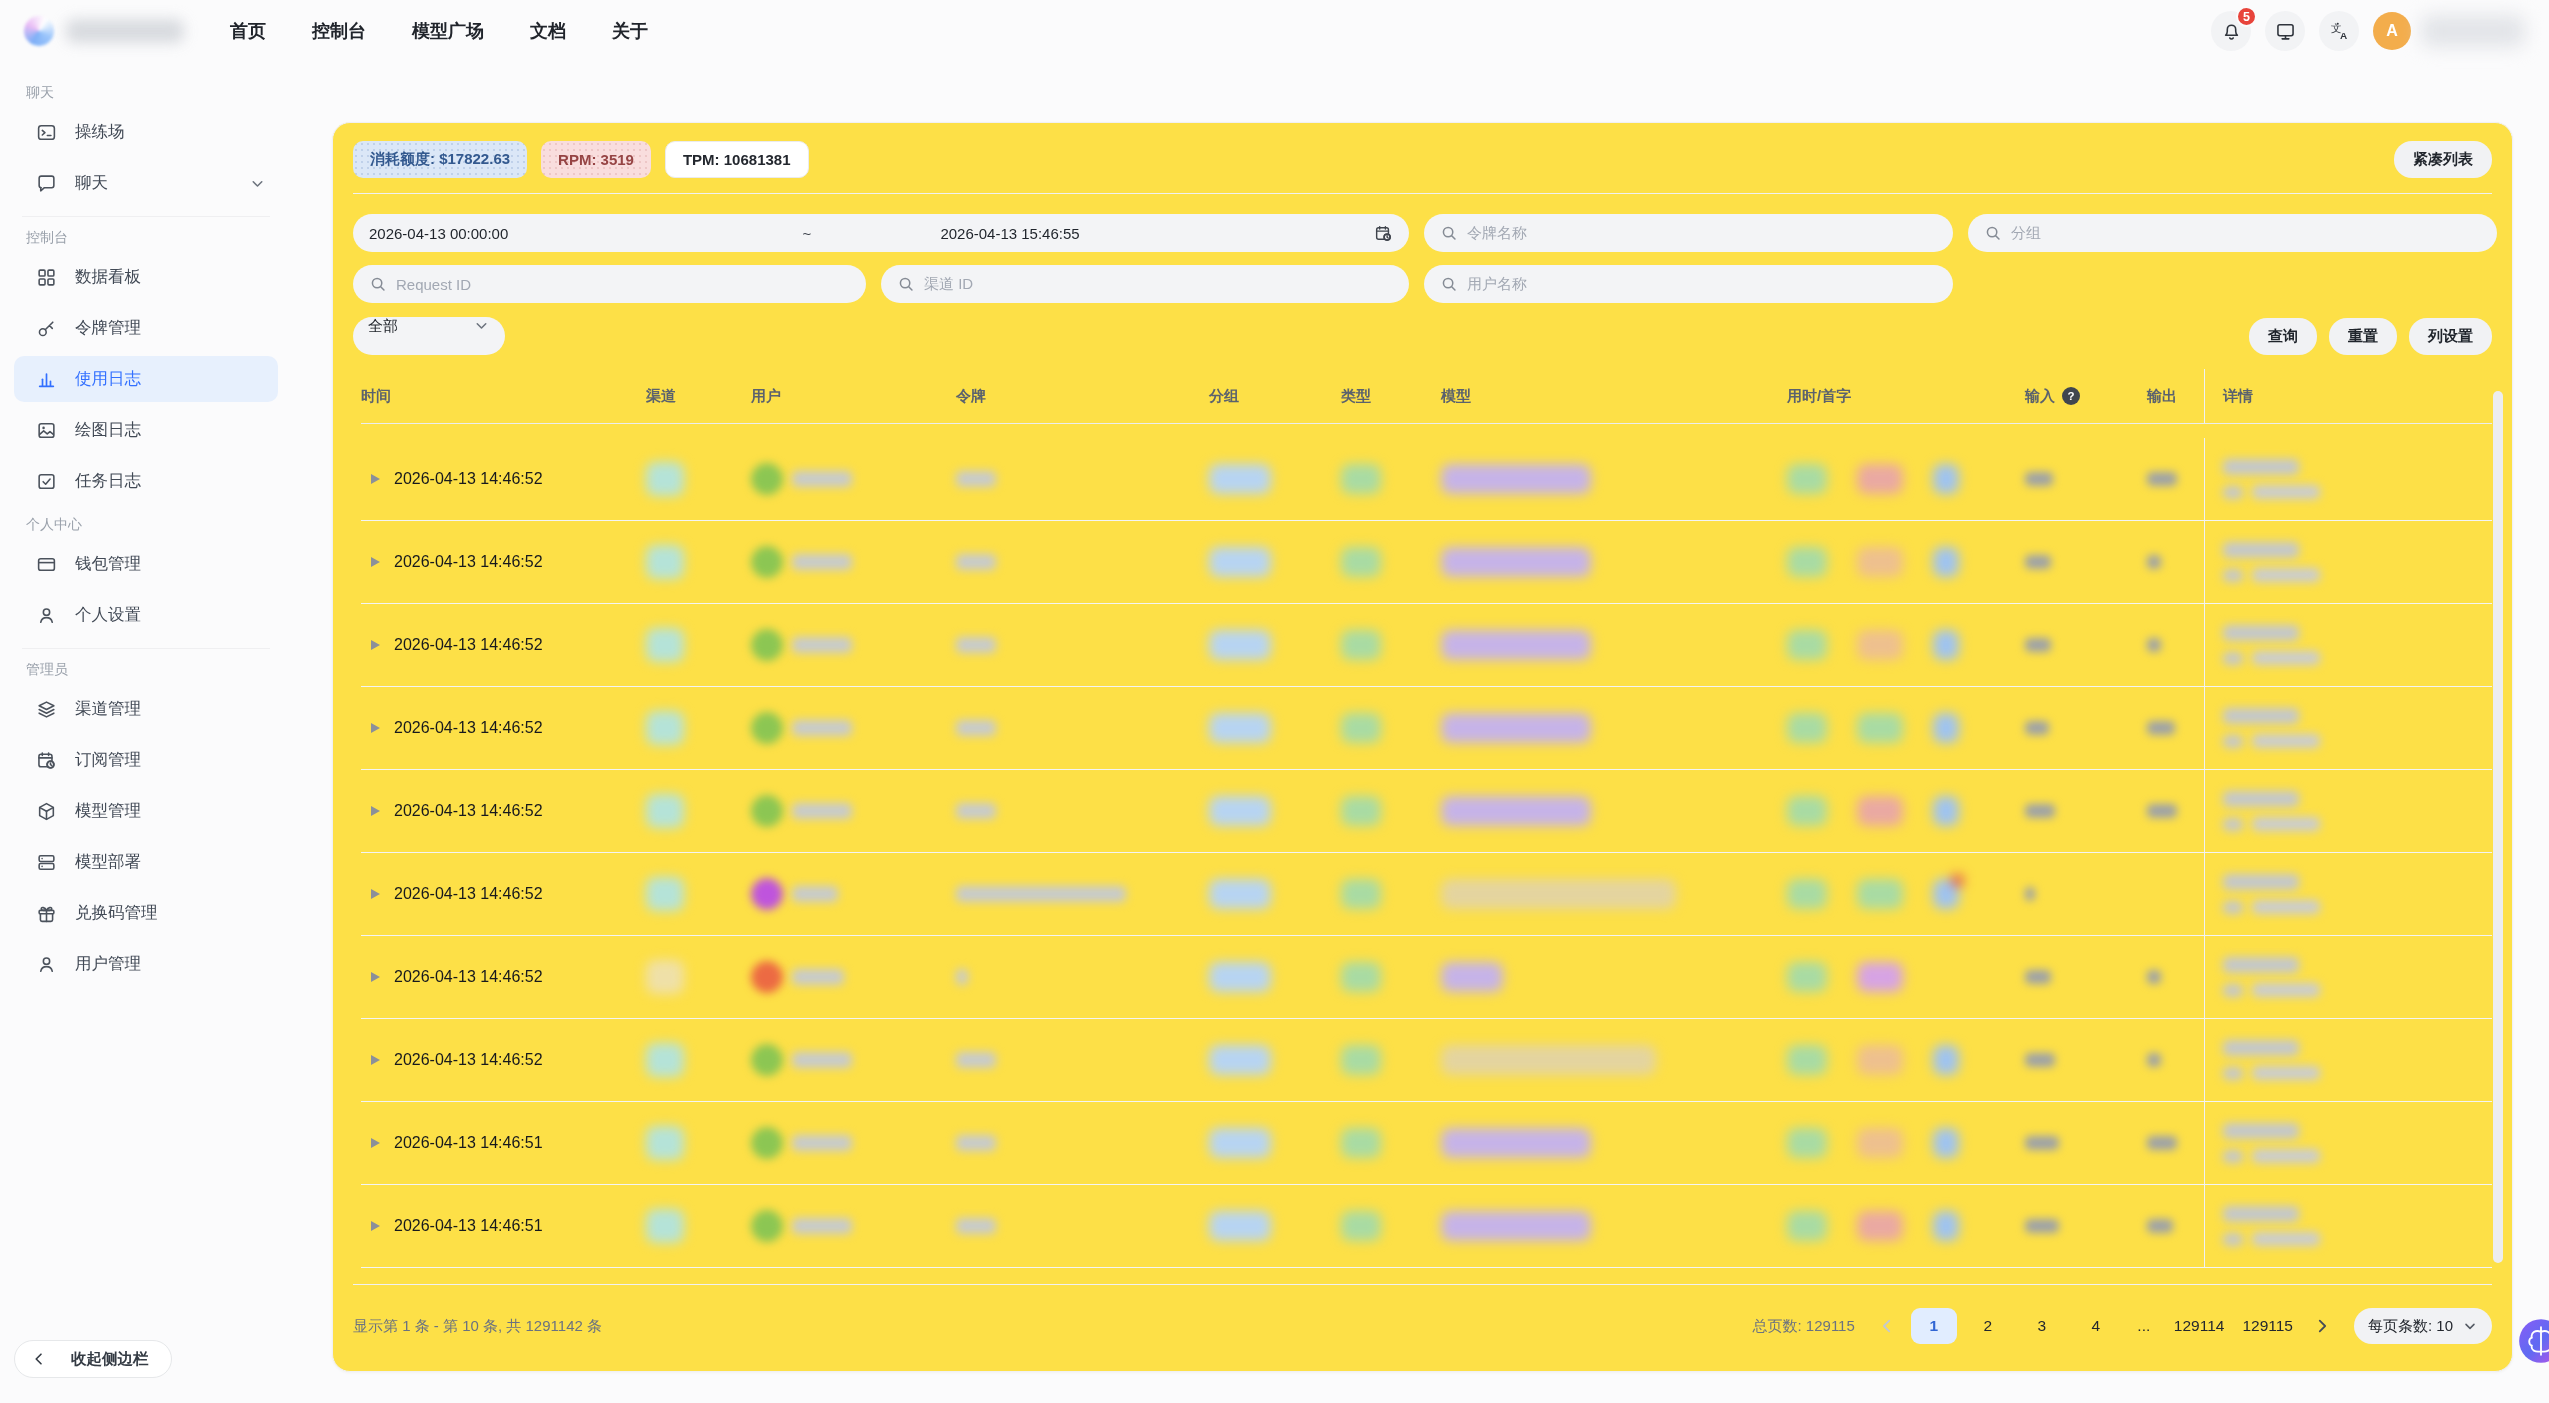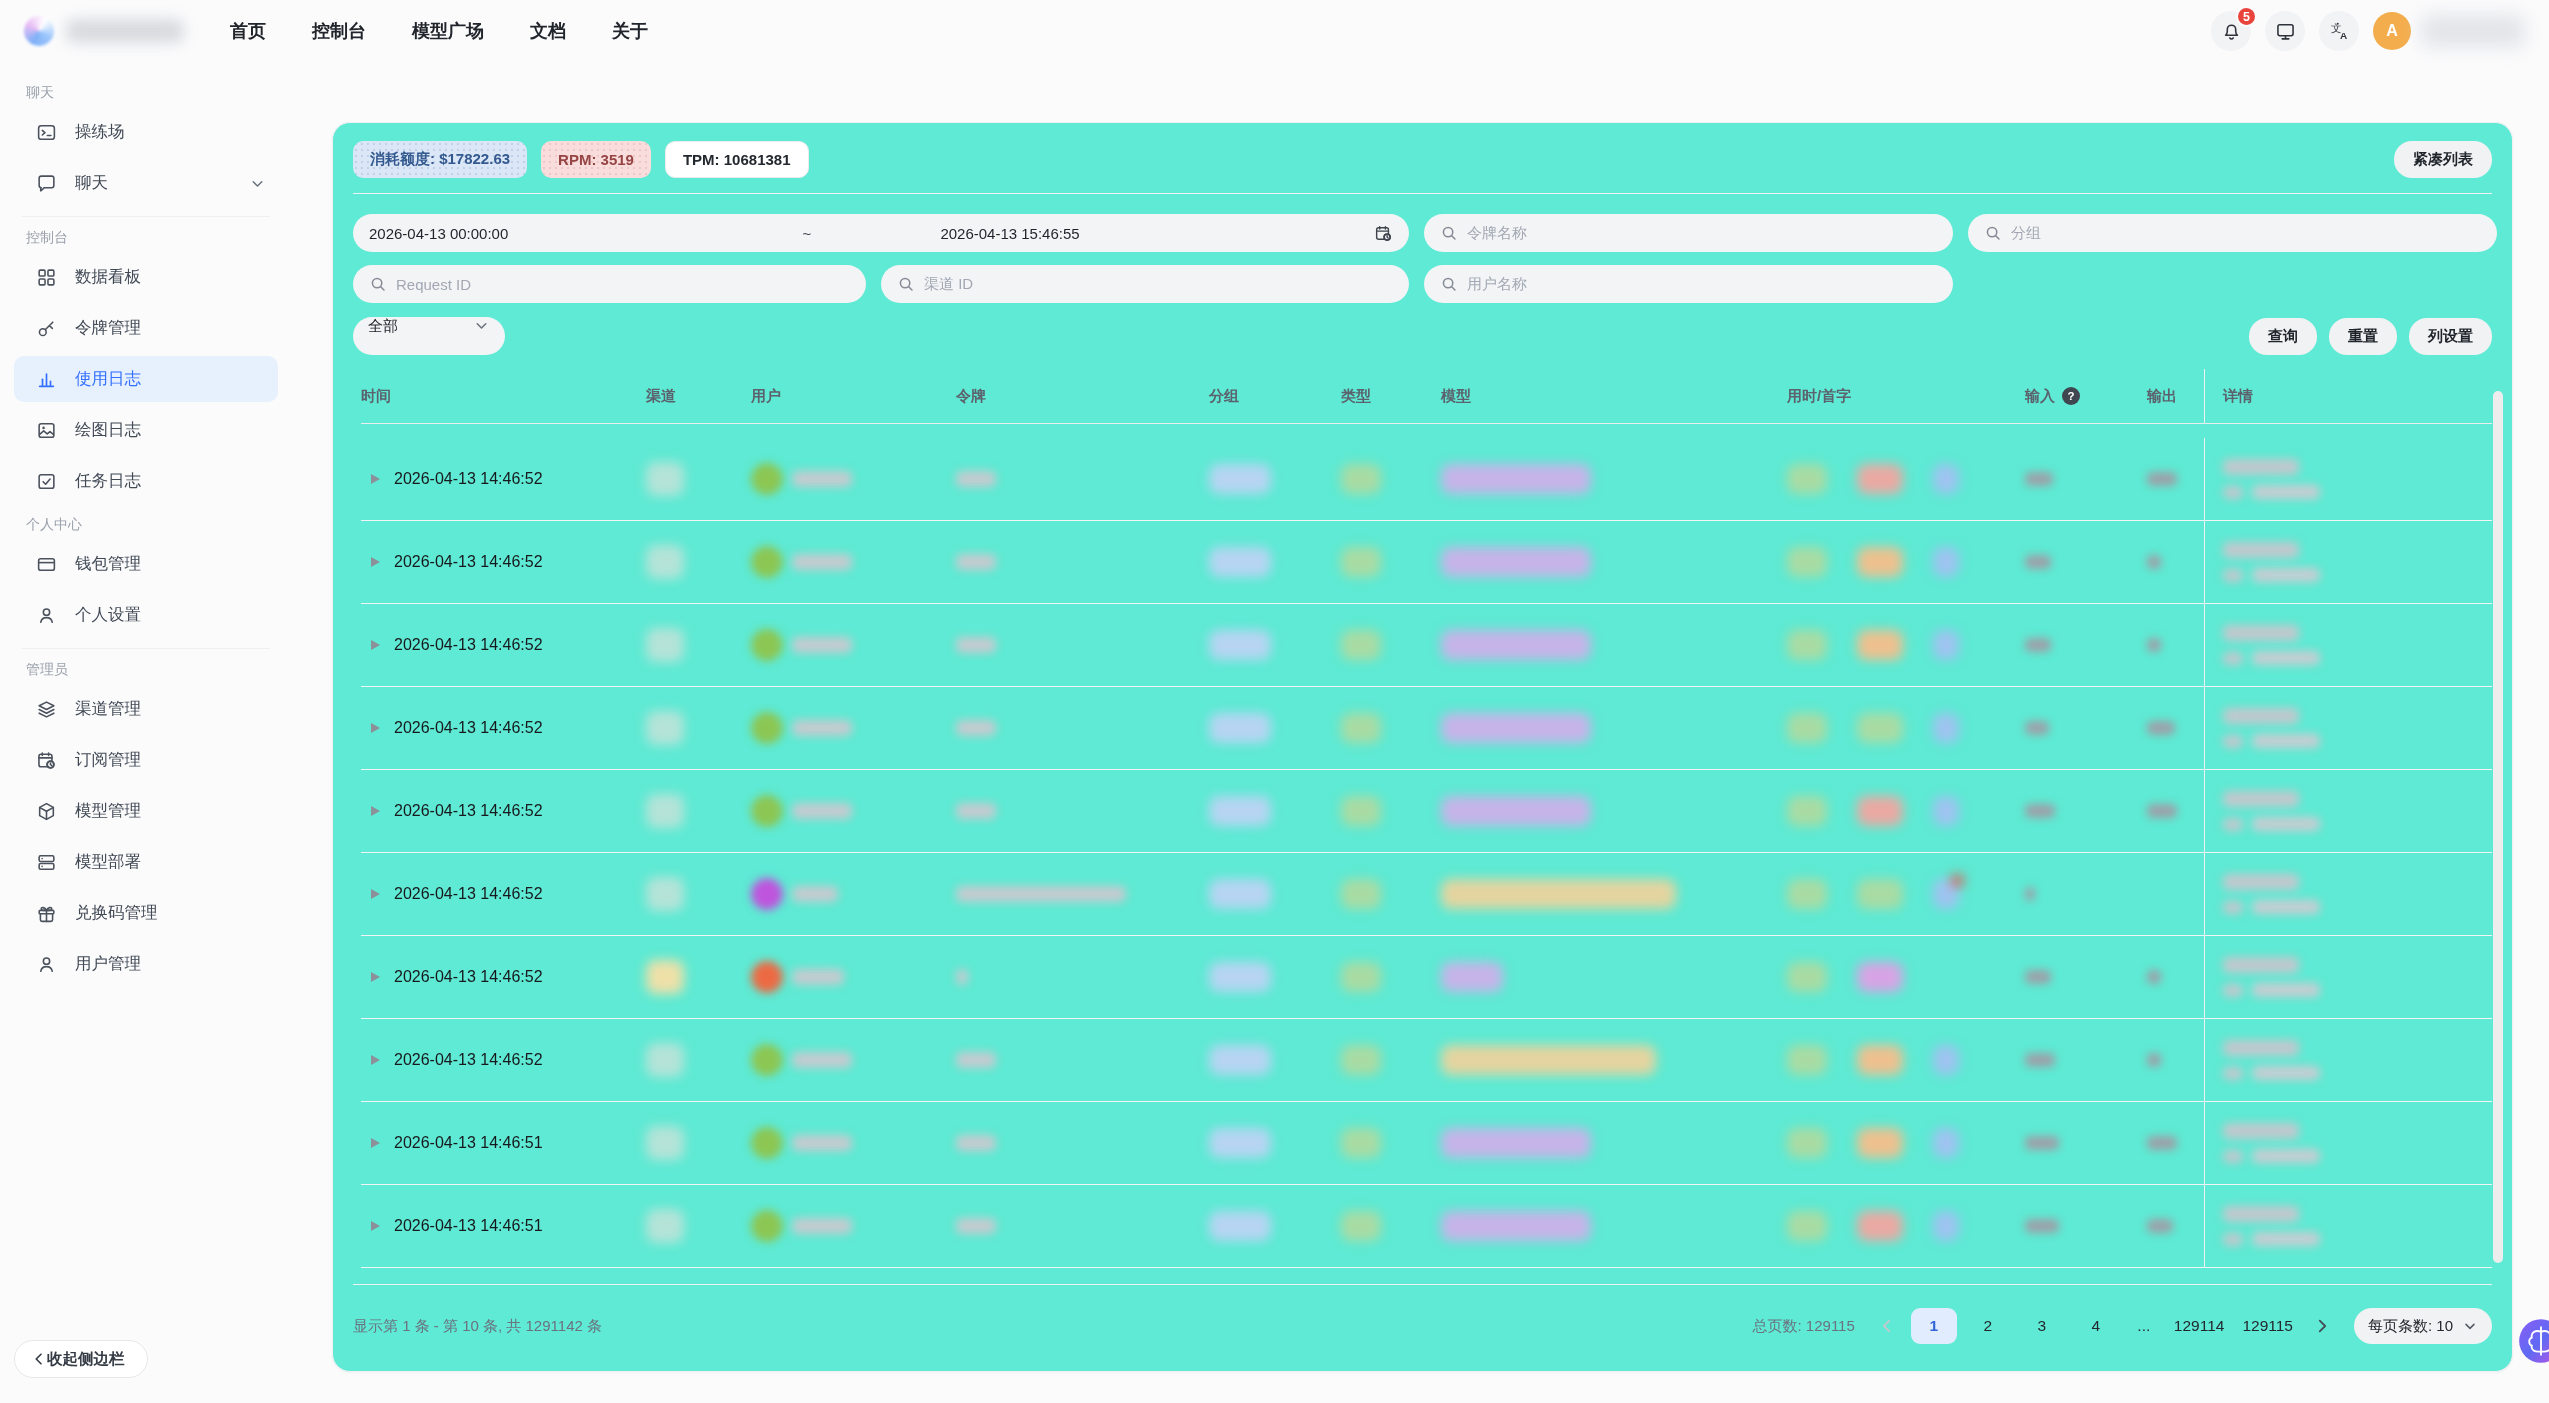--- a/index.html
+++ b/index.html
@@ -29,25 +29,25 @@
 
   
   .sidebar{position:absolute;left:0;top:62px;width:292px;padding:10px 14px 0 14px;box-sizing:border-box;}
   .side-label{font-size:14px;color:#9aa1ab;margin:12px 0 7px 12px;}
   .side-item{height:46px;margin:5px 0;border-radius:10px;display:flex;align-items:center;gap:18px;padding:0 12px 0 22px;font-size:16.5px;color:#414955;cursor:pointer;}
   .side-item .si{color:#4b525c;flex:none;}
   .side-item.active{background:#e7f0fd;color:#3370ff;font-weight:500;}
   .side-item.active .si{color:#3370ff;}
   .side-item .chev{margin-left:auto;color:#6d747e;}
   .side-div{border-top:1px solid #efeff1;margin:10px 8px 4px 8px;}
-  .collapse-btn{position:absolute;left:14px;top:1340px;height:38px;border-radius:19px;border:1px solid #e6e8ea;background:#fff;display:flex;align-items:center;gap:0;padding:0 22px 0 16px;font-size:15.5px;font-weight:600;color:#343b44;cursor:pointer;font-family:inherit;}
+  .collapse-btn{position:absolute;left:14px;top:1340px;height:38px;border-radius:19px;border:1px solid #e6e8ea;background:#fff;display:flex;align-items:center;gap:24px;padding:0 22px 0 16px;font-size:15.5px;font-weight:600;color:#343b44;cursor:pointer;font-family:inherit;}
   .collapse-btn svg{color:#343b44;}
 
   
-  .card{position:absolute;left:332px;top:122px;width:2181px;height:1250px;background:#5eead4;border:1px solid #f1f1f3;border-radius:18px;box-sizing:border-box;box-shadow:0 1px 3px rgba(0,0,0,.04);padding:18px 20px 0 20px;}
+  .card{position:absolute;left:332px;top:122px;width:2181px;height:1250px;background:#fde047;border:1px solid #f1f1f3;border-radius:18px;box-sizing:border-box;box-shadow:0 1px 3px rgba(0,0,0,.04);padding:18px 20px 0 20px;}
   .stats-row{display:flex;align-items:center;gap:14px;height:37px;}
   .stat{height:37px;display:flex;align-items:center;padding:0 17px;border-radius:10px;font-size:15px;font-weight:600;box-sizing:border-box;}
   .stat.quota{background:#dbe7f7;color:#33598f;background-image:radial-gradient(rgba(120,150,200,.28) 1px,transparent 1px);background-size:6px 6px;}
   .stat.rpm{background:#f9dddd;color:#964444;background-image:radial-gradient(rgba(200,130,130,.25) 1px,transparent 1px);background-size:6px 6px;}
   .stat.tpm{background:#fff;color:#23272e;border:1px solid #ebebed;}
   .ghost-btn{height:37px;border:none;border-radius:18px;background:#f1f2f4;color:#1f242b;font-size:15px;font-weight:600;padding:0 19px;cursor:pointer;font-family:inherit;display:flex;align-items:center;gap:8px;}
   .stats-row .ghost-btn{margin-left:auto;}
   .hr{border-top:1px solid #f0f1f2;margin-top:15px;}
 
   .filter-grid{display:grid;grid-template-columns:513px 528px 529px 529px;gap:13px 15px;margin-top:20px;}

